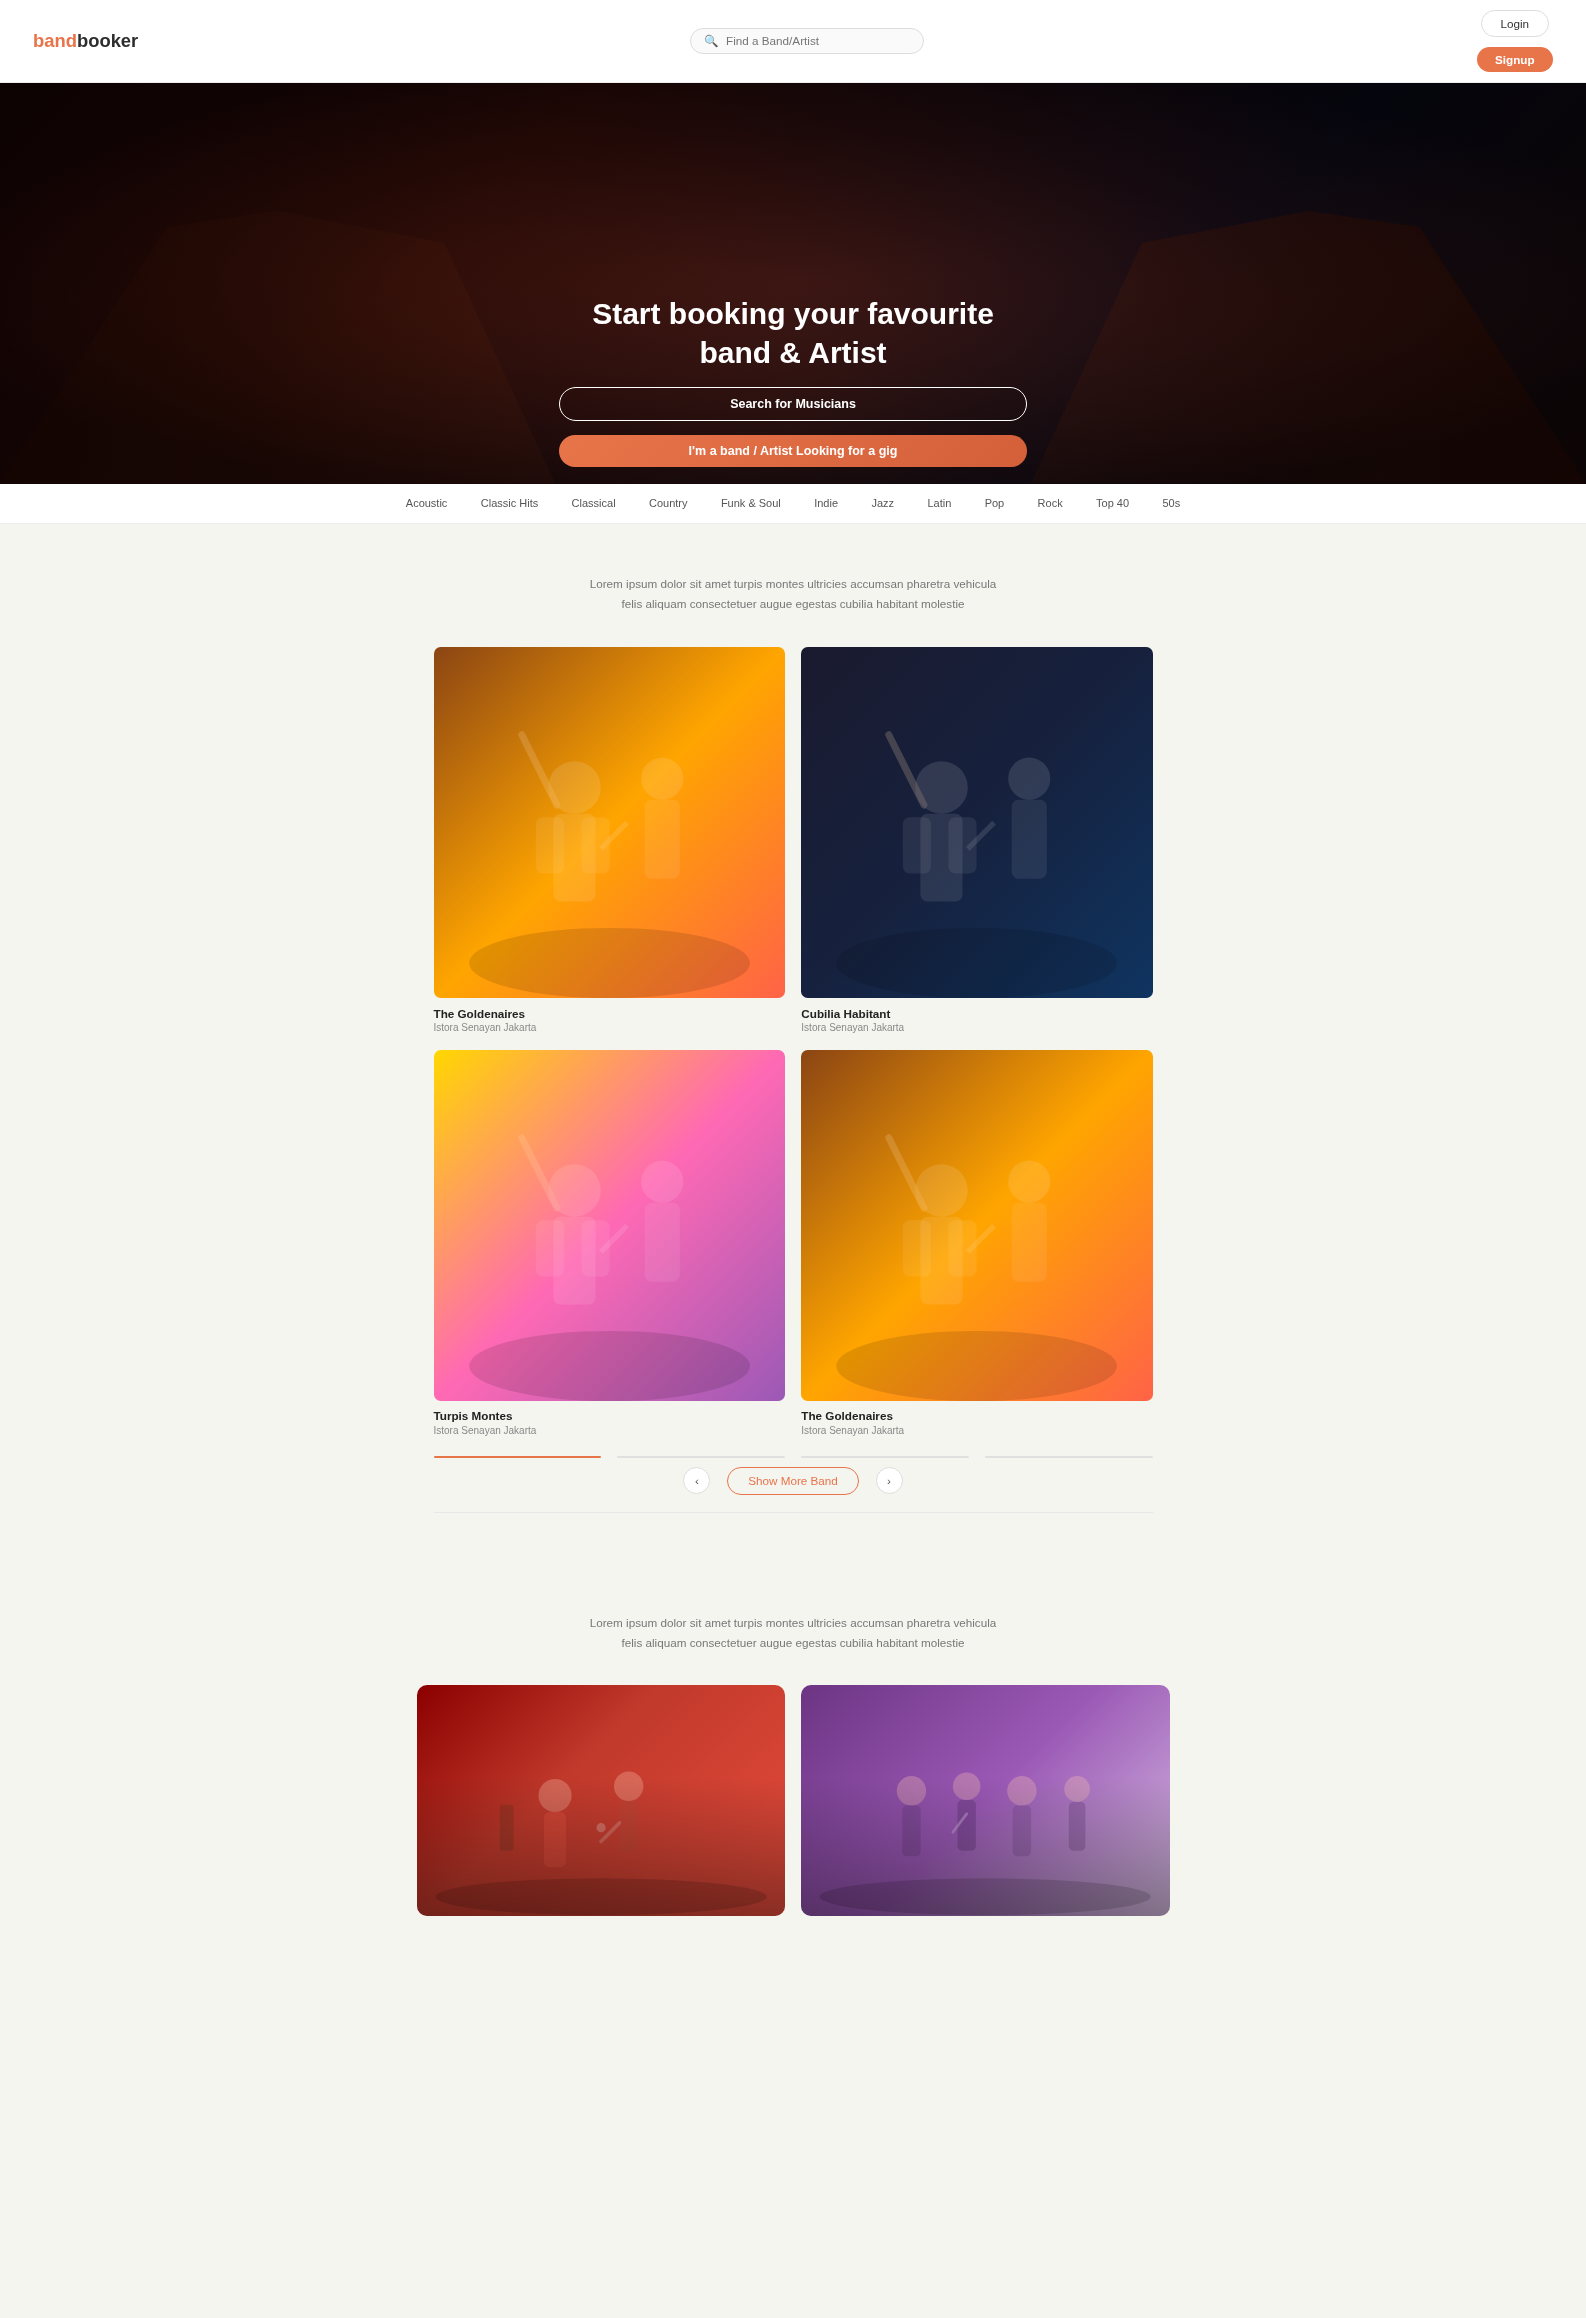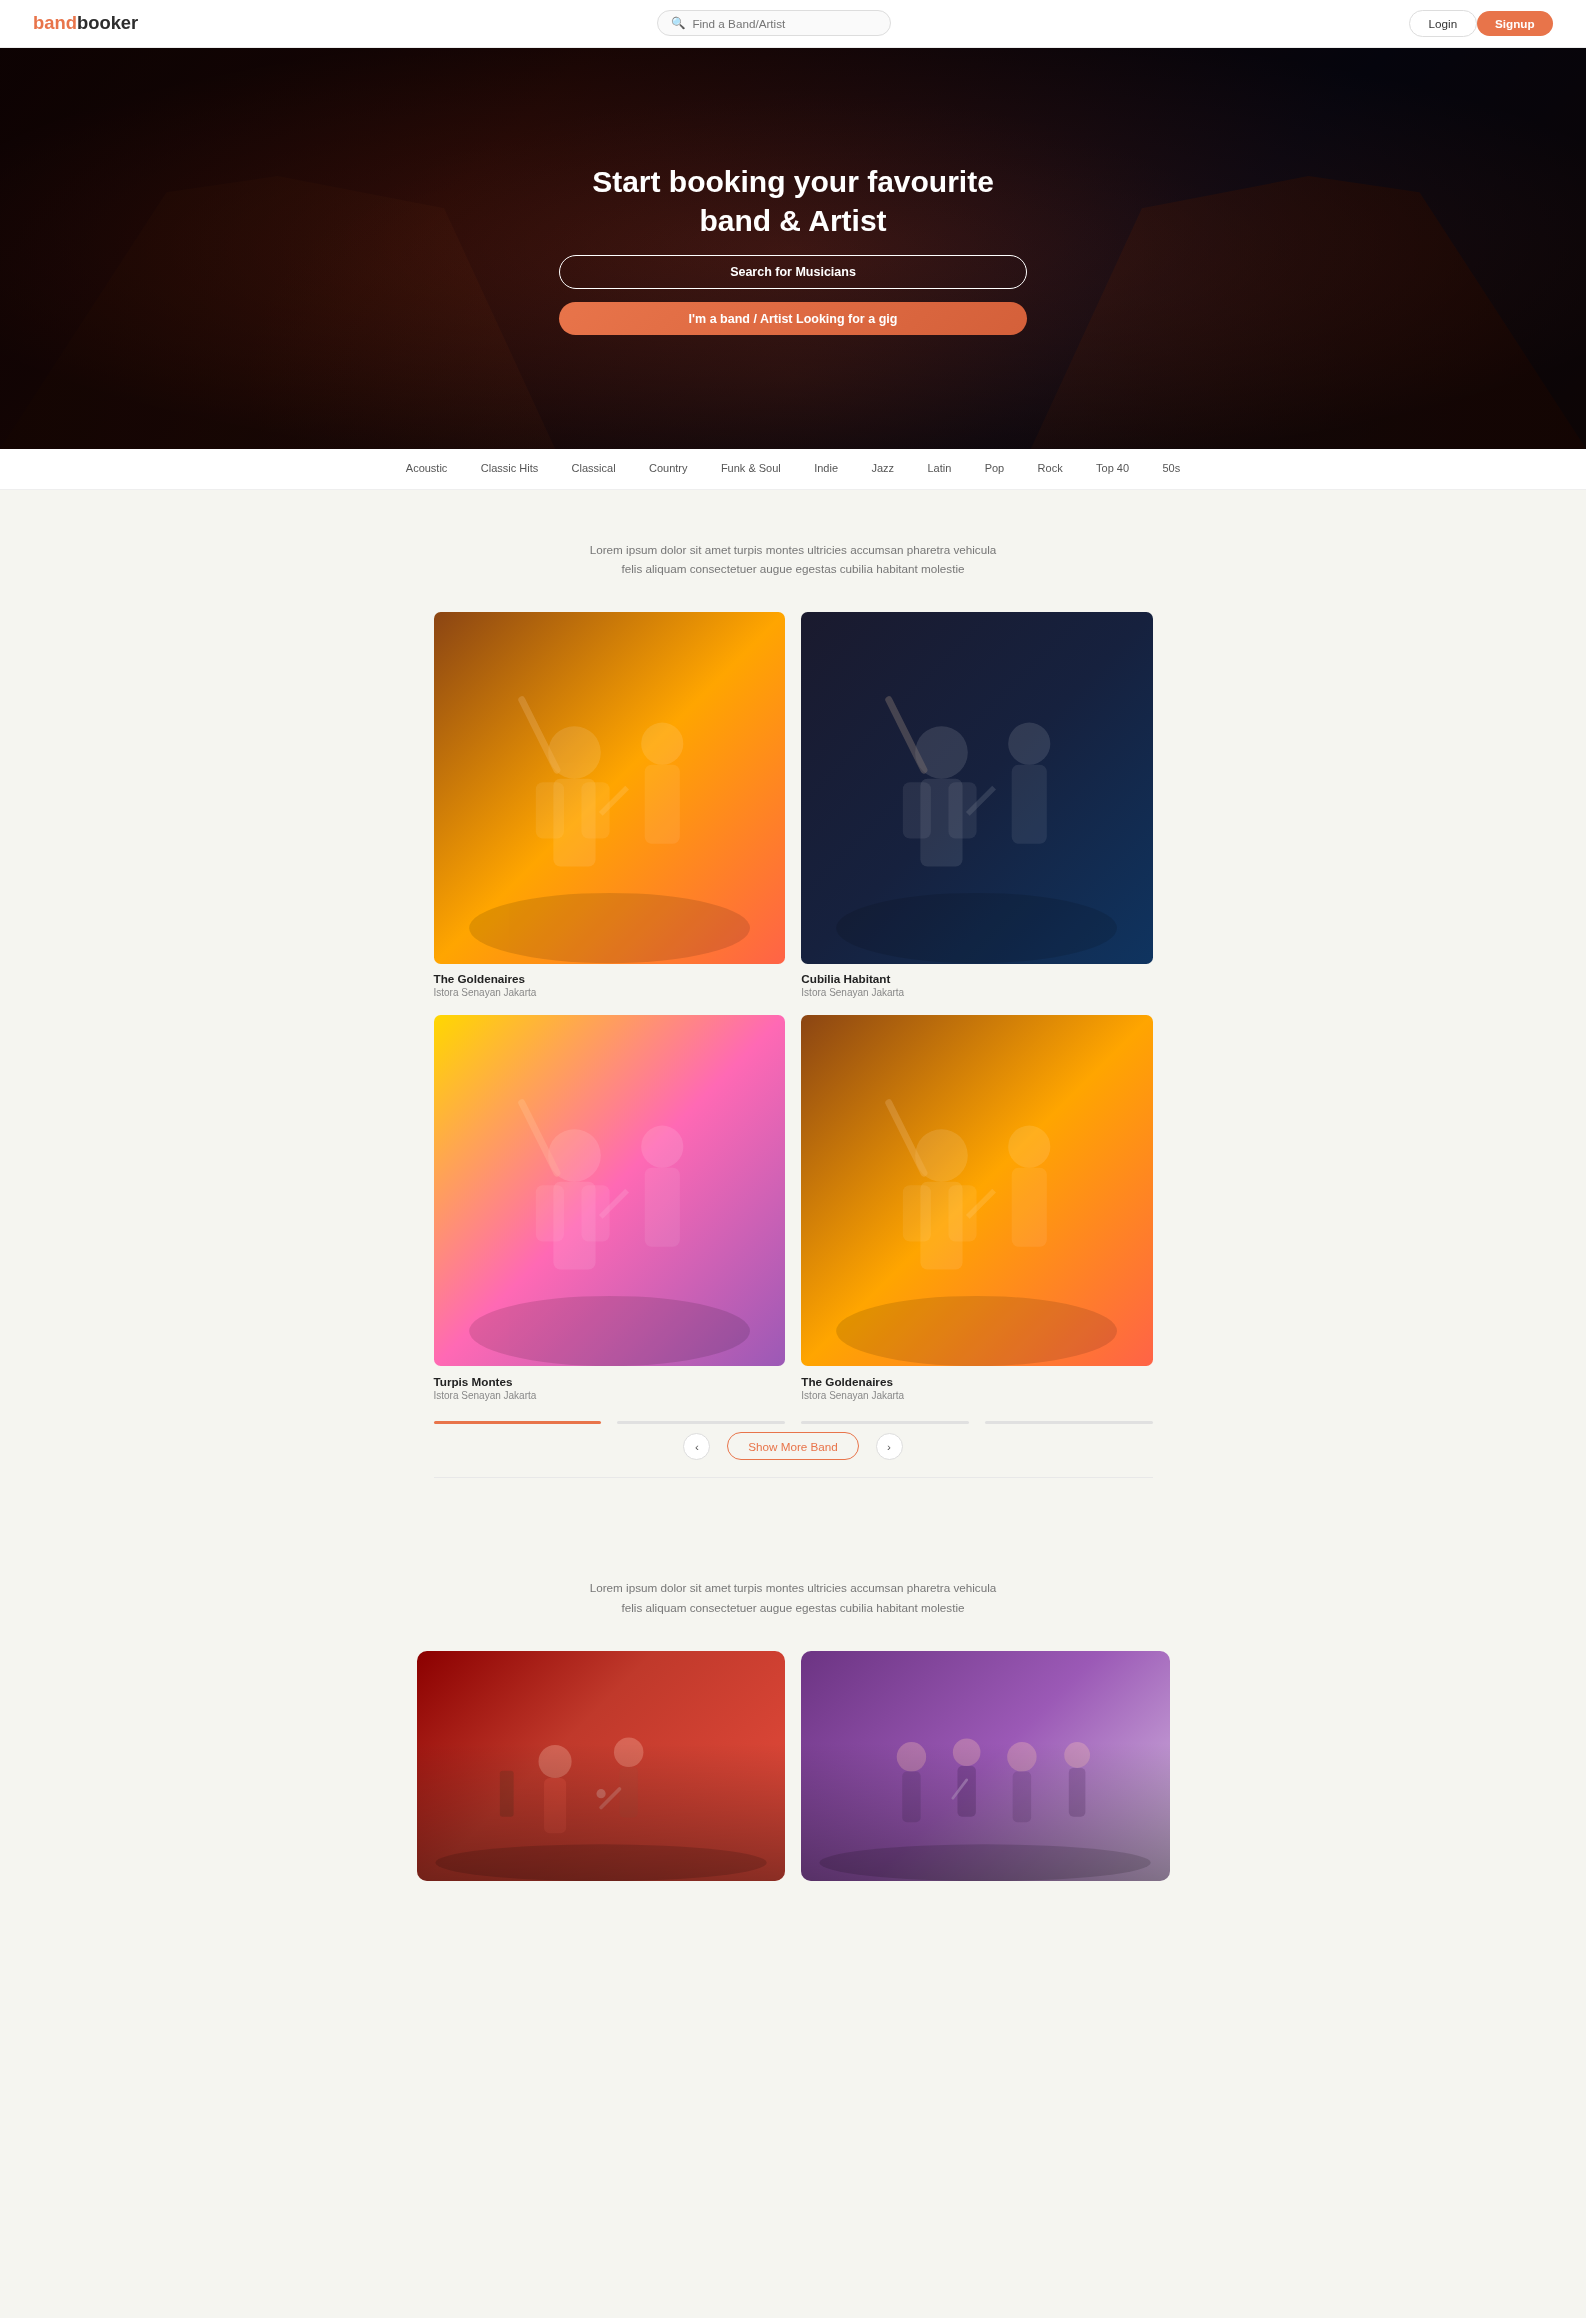--- a/index.html
+++ b/index.html
@@ -15,34 +15,34 @@
     .logo span:first-child { color: #e8744a; }
     .logo span:last-child { color: #2d2d2d; }
     .search-bar {
       display: flex; align-items: center; border: 0.8px solid #ddd;
       border-radius: 16.7px; padding: 5px 13.4px; width: 234px; background: #fafafa;
     }
     .search-bar input {
       border: none; background: transparent; outline: none; font-size: 11.7px; width: 100%;
     }
     .search-icon { color: #aaa; margin-right: 6.7px; font-size: 11.7px; }
-    .nav-actions { display: flex; gap: 0; align-items: center; }
+    .nav-actions { display: flex; gap: 10px; align-items: center; flex-direction: column; }
     .btn-login {
       background: none; border: 0.8px solid #ddd; border-radius: 16.7px;
       padding: 5.9px 18.4px; cursor: pointer; font-size: 11.7px; color: #333;
     }
     .btn-signup {
       background: #e8744a; border: none; border-radius: 16.7px;
       padding: 5.9px 18.4px; cursor: pointer; font-size: 11.7px; color: #fff; font-weight: 600;
     }
 
     
     .hero {
       position: relative; height: 401px; background: #14532d;
-      display: flex; align-items: center; justify-content: center; overflow: hidden;
+      display: flex; align-items: flex-end; justify-content: center; overflow: hidden;
     }
     .hero-bg {
       position: absolute; inset: 0;
       background: linear-gradient(135deg, #1a0505 0%, #2a0a08 30%, #0a0a1a 70%, #1a0a0a 100%);
     }
     .hero-musicians {
       position: absolute; inset: 0;
       display: flex; align-items: flex-end; justify-content: center;
       overflow: hidden;
     }

